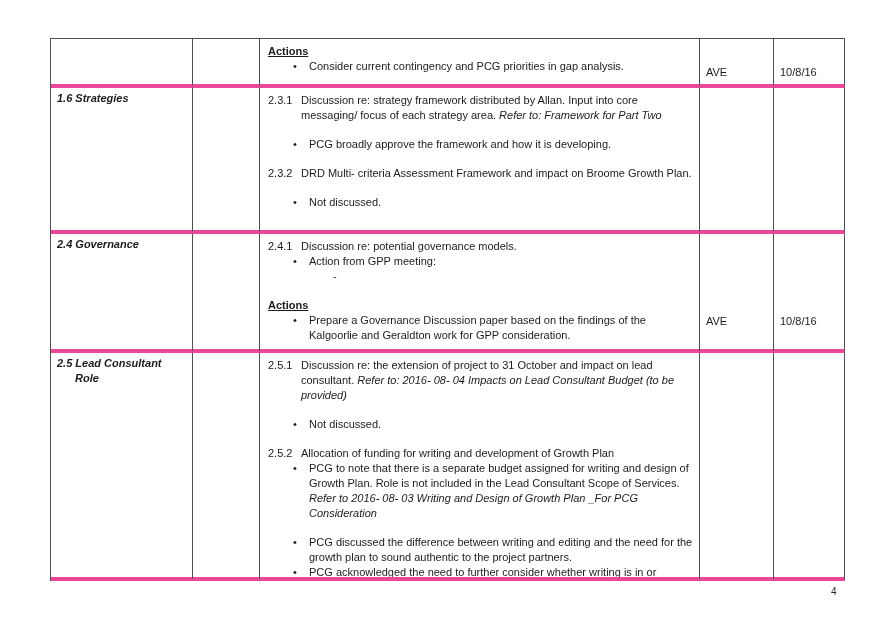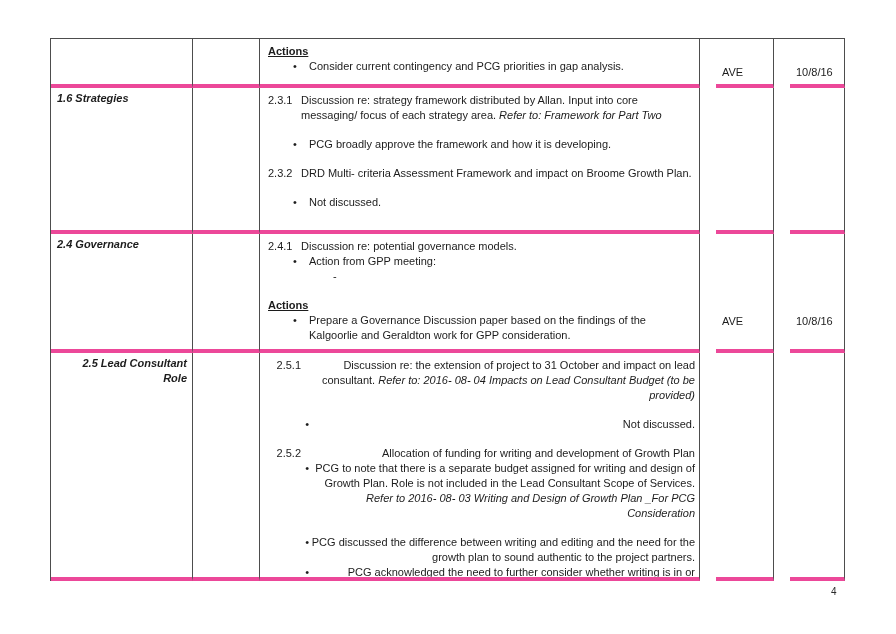--- a/index.html
+++ b/index.html
@@ -23,26 +23,26 @@
   .trow { display: grid; grid-template-columns: 142px 67px 440px 74px 71px; }
   .cell {
     border-right: 1px solid #4d4d4d;
     border-bottom: 4px solid #ec4899;
     box-sizing: border-box;
     overflow: hidden;
   }
   .r1 { height: 49px; }
   .r2 { height: 146px; }
   .r3 { height: 119px; }
-  .r4 { height: 228px; text-align: right; }
+  .r4 { height: 228px; }
 
   .c-section { font-weight: bold; font-style: italic; padding: 3px 5px 0 6px; }
   .sec2 { display: block; padding-left: 18px; font-style: italic; }
   .c-content { padding: 5px 4px 0 8px; }
-  .c-who, .c-date { padding: 4px 0 8px 6px; margin-left: 16px; }
+  .c-who, .c-date { padding: 4px 0 8px 6px; }
   .r1 .c-who, .r1 .c-date { padding-top: 26px; }
   .r3 .c-who, .r3 .c-date { padding-top: 80px; }
 
   .blk { display: flex; align-items: flex-start; }
   .blk .marker { flex: none; }
   .blk-numbered .marker { width: 33px; }
   .blk-bullet { padding-left: 25px; }
   .blk-bullet .marker { width: 16px; }
   .blk-dash { padding-left: 65px; }
   .blk-dash .marker { width: 15px; }

